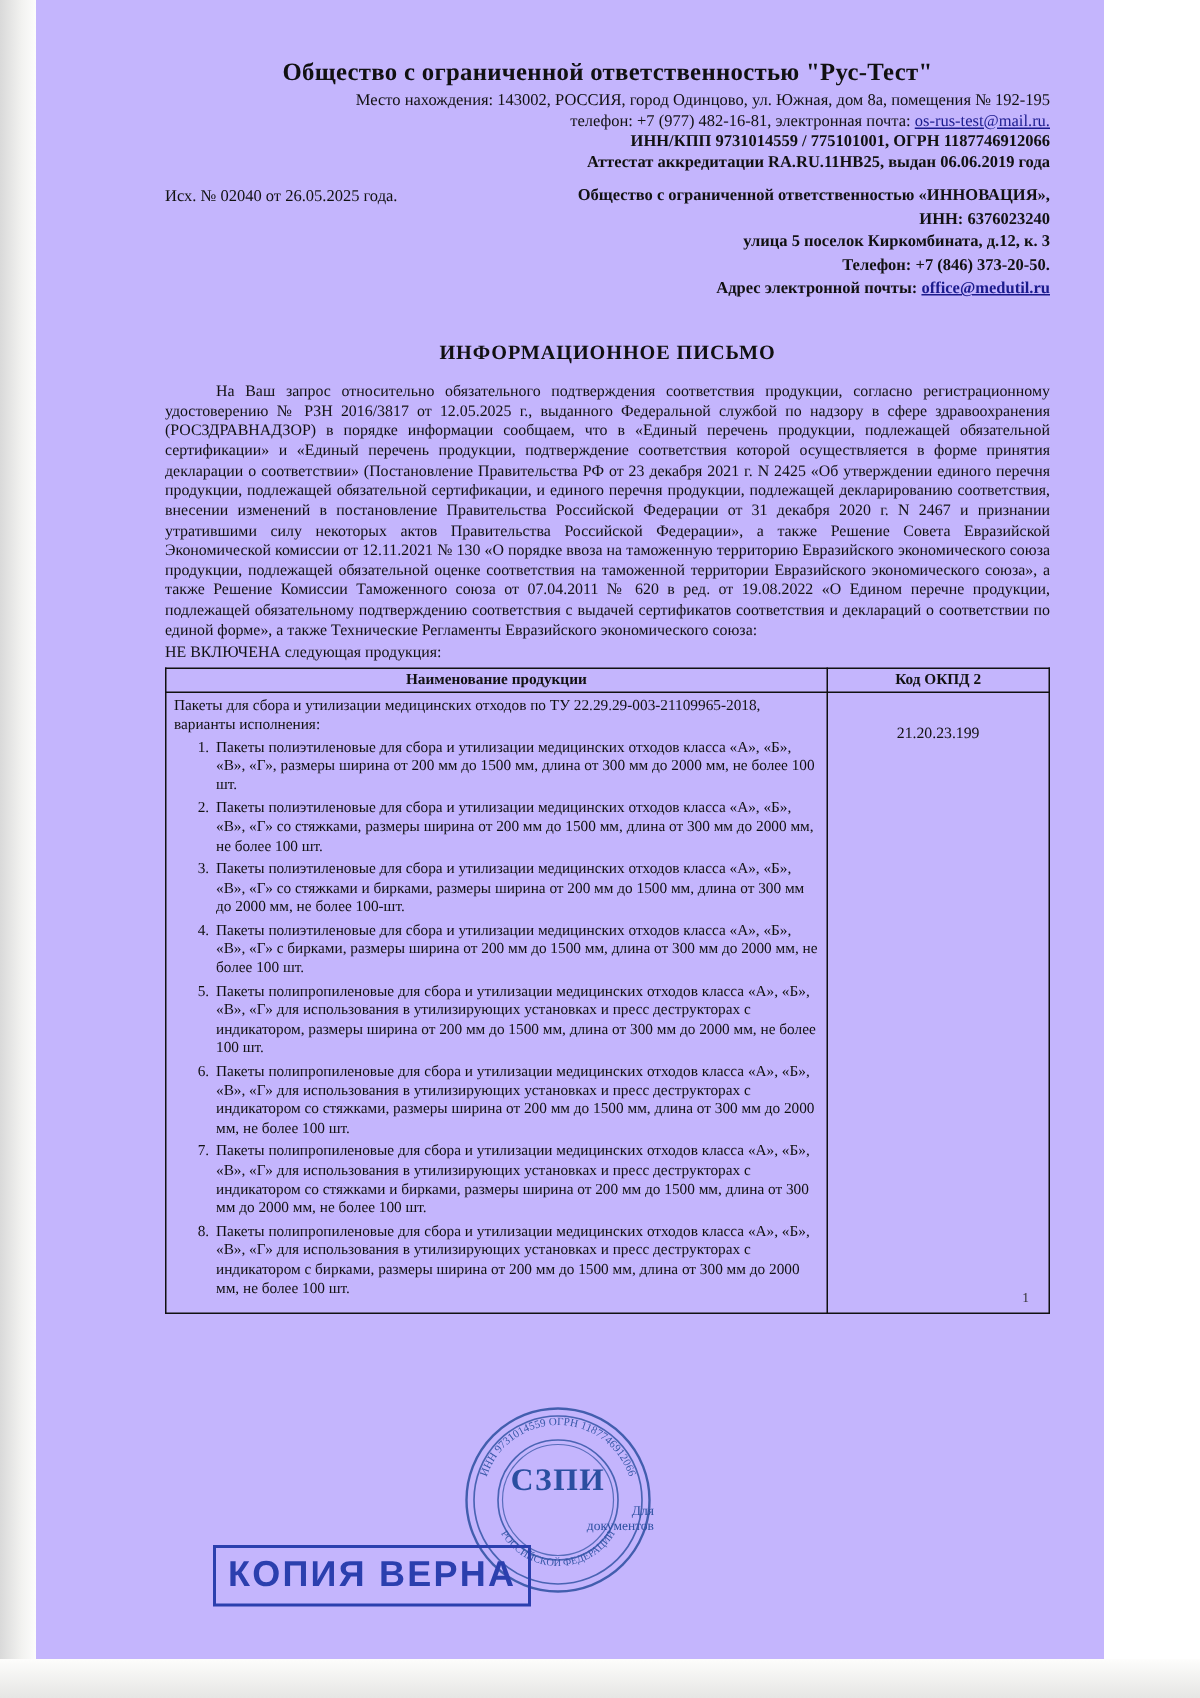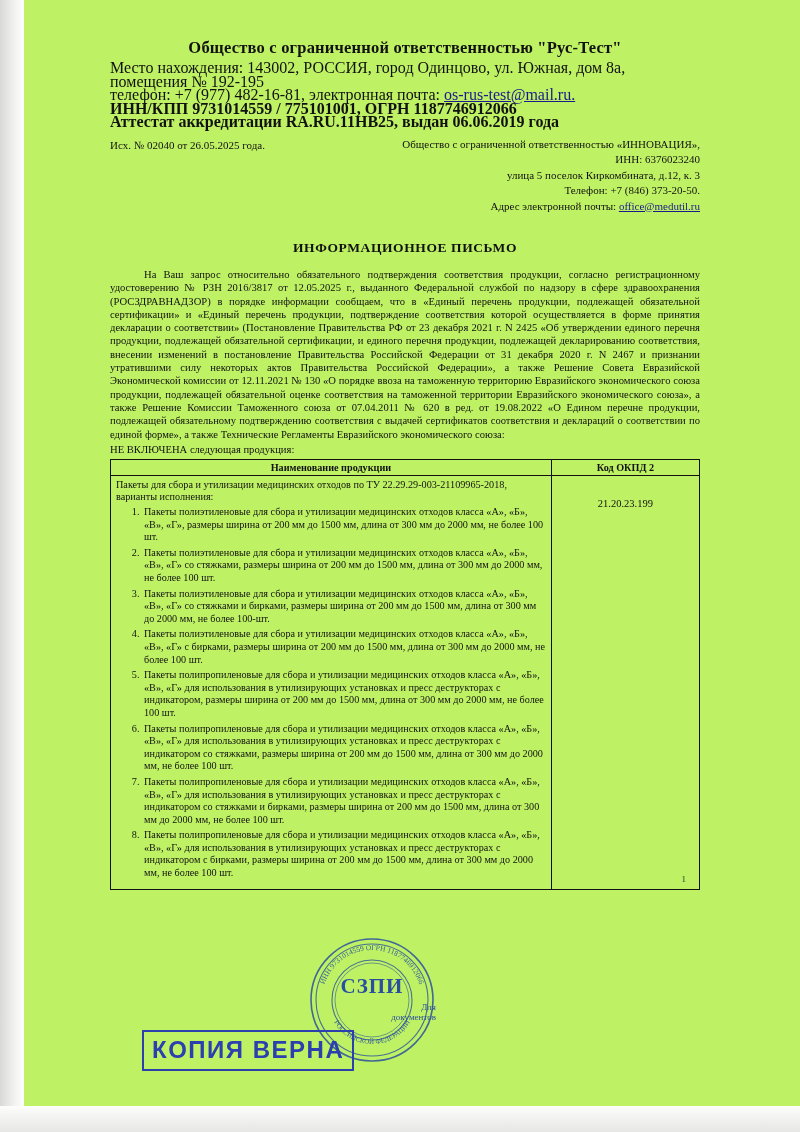--- a/index.html
+++ b/index.html
@@ -10,23 +10,23 @@
   body {
     width: 800px;
     height: 1132px;
     font-family: "Liberation Serif", serif;
     color: #111111;
     position: relative;
     overflow: hidden;
   }
   .page {
     position: relative;
-    width: 800px;
+    width: 736px;
     height: 1132px;
-    background: #bef264;
+    background: #c4b5fd;
   }
   
   .scan-edge-left {
     position: absolute;
     left: 0; top: 0;
     width: 24px; height: 1132px;
     background: linear-gradient(to right, #d9d9d9 0%, #f2f2f0 60%, #fdfdfc 100%);
   }
   .scan-edge-bottom {
     position: absolute;
@@ -41,22 +41,22 @@
     width: 590px;
   }
   .org-title {
     text-align: center;
     font-size: 16.5px;
     font-weight: bold;
     letter-spacing: 0.2px;
     margin-bottom: 3px;
   }
   .org-line {
-    text-align: left;
-    font-size: 16px;
+    text-align: right;
+    font-size: 11px;
     line-height: 13.5px;
   }
   .org-line.bold {
     font-weight: bold;
   }
   a, .link {
     color: #1a1a8c;
     text-decoration: underline;
   }
   .outgoing {
@@ -64,20 +64,21 @@
     font-size: 11px;
     text-align: left;
   }
   .addressee {
     margin-top: -14px;
     margin-left: 240px;
     text-align: right;
     font-size: 11px;
     line-height: 15.5px;
     width: 350px;
+    font-weight: bold;
   }
   .letter-title {
     margin-top: 26px;
     text-align: center;
     font-weight: bold;
     font-size: 13.5px;
     letter-spacing: 0.6px;
   }
   .body-text {
     margin-top: 12px;

